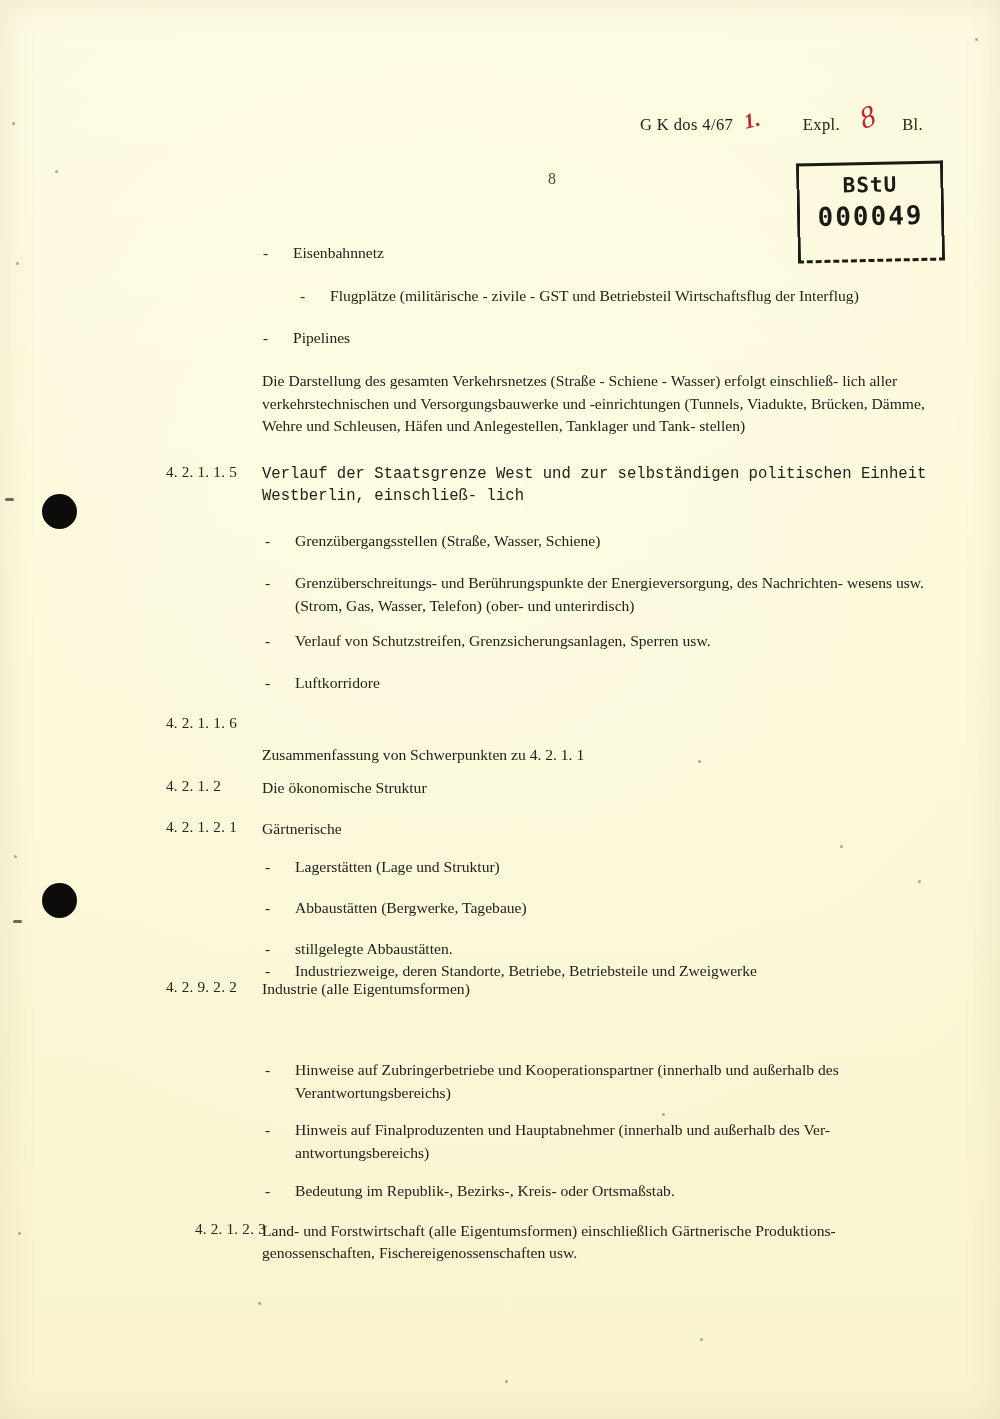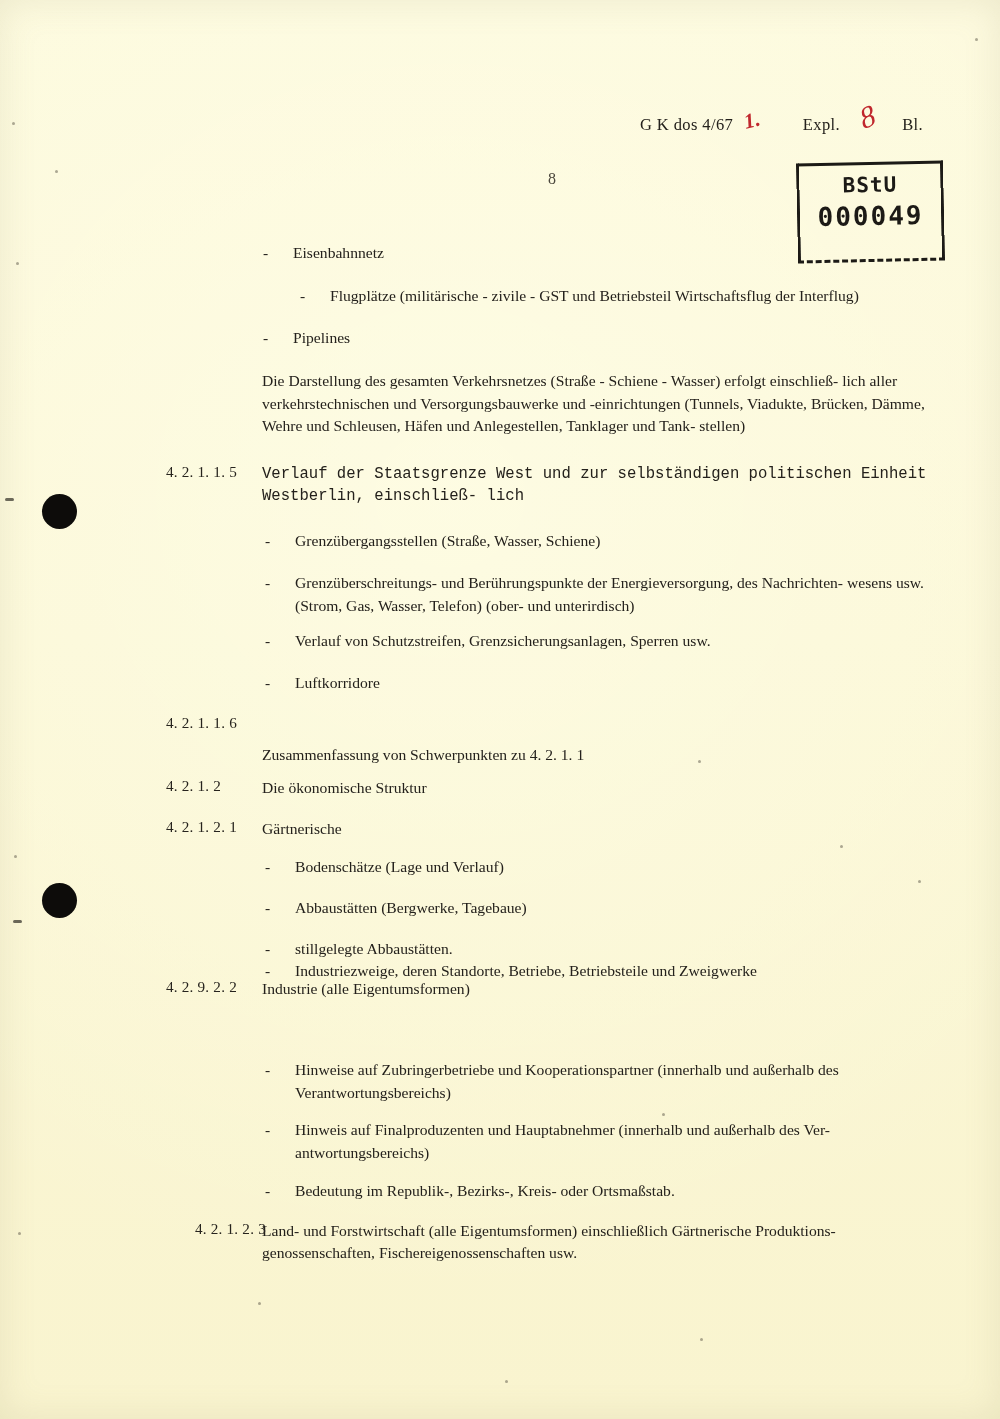--- a/index.html
+++ b/index.html
@@ -260,21 +260,21 @@
 
     <div class="num" style="top:714px;">4. 2. 1. 1. 6</div>
     <div class="sect-text" style="top:720px;margin-top:24px;">Zusammenfassung von Schwerpunkten zu 4. 2. 1. 1</div>
 
     <div class="num" style="top:777px;">4. 2. 1. 2</div>
     <div class="sect-text" style="top:777px;">Die ökonomische Struktur</div>
 
     <div class="num" style="top:818px;">4. 2. 1. 2. 1</div>
     <div class="sect-text" style="top:818px;">Gärtnerische</div>
 
-    <div class="bullet deep" style="top:856px;"><span class="dash">-</span><span>Bodenschätze (Lage und Verlauf)</span></div>
+    <div class="bullet deep" style="top:856px;"><span class="dash">-</span><span>Lagerstätten (Lage und Struktur)</span></div>
 
     <div class="bullet deep" style="top:897px;"><span class="dash">-</span><span>Abbaustätten (Bergwerke, Tagebaue)</span></div>
 
     <div class="bullet deep" style="top:938px;"><span class="dash">-</span><span>stillgelegte Abbaustätten.</span></div>
 
     <div class="num" style="top:978px;">4. 2. 9. 2. 2</div>
     <div class="sect-text" style="top:978px;">Industrie (alle Eigentumsformen)</div>
 
     <div class="bullet deep" style="top:960px;"><span class="dash">-</span><span>Industriezweige, deren Standorte, Betriebe, Betriebsteile und Zweigwerke</span></div>
 

